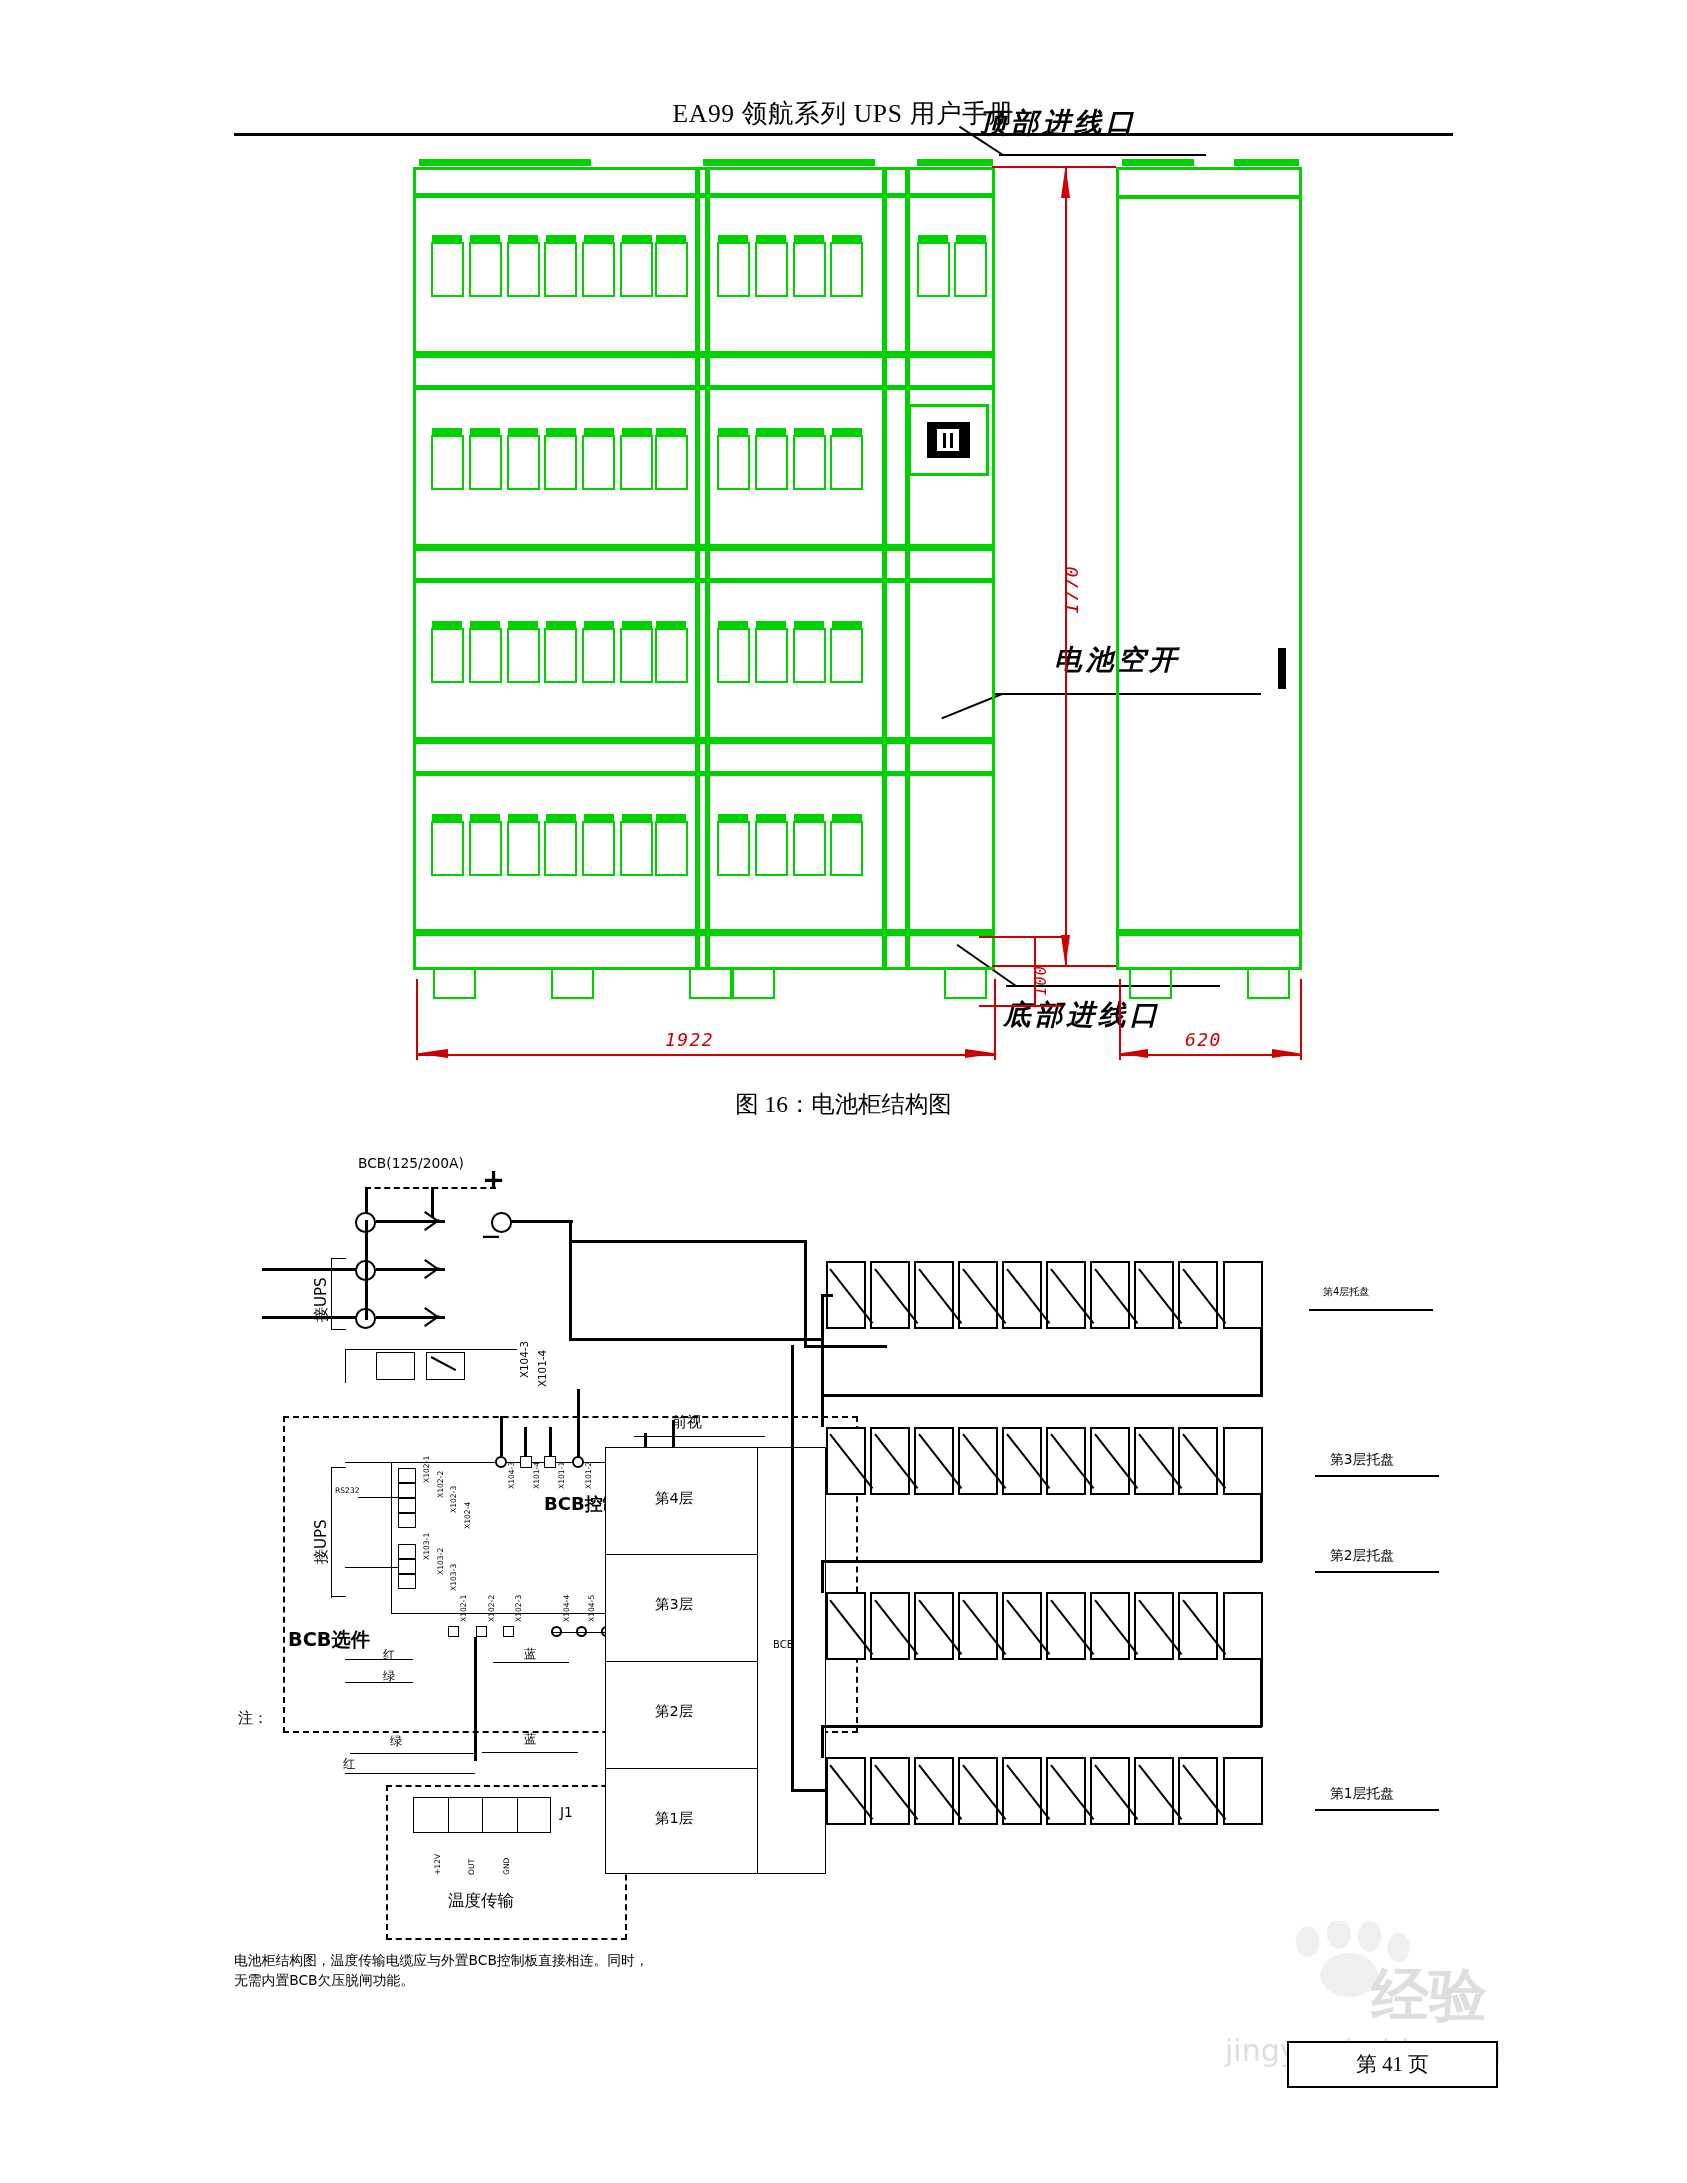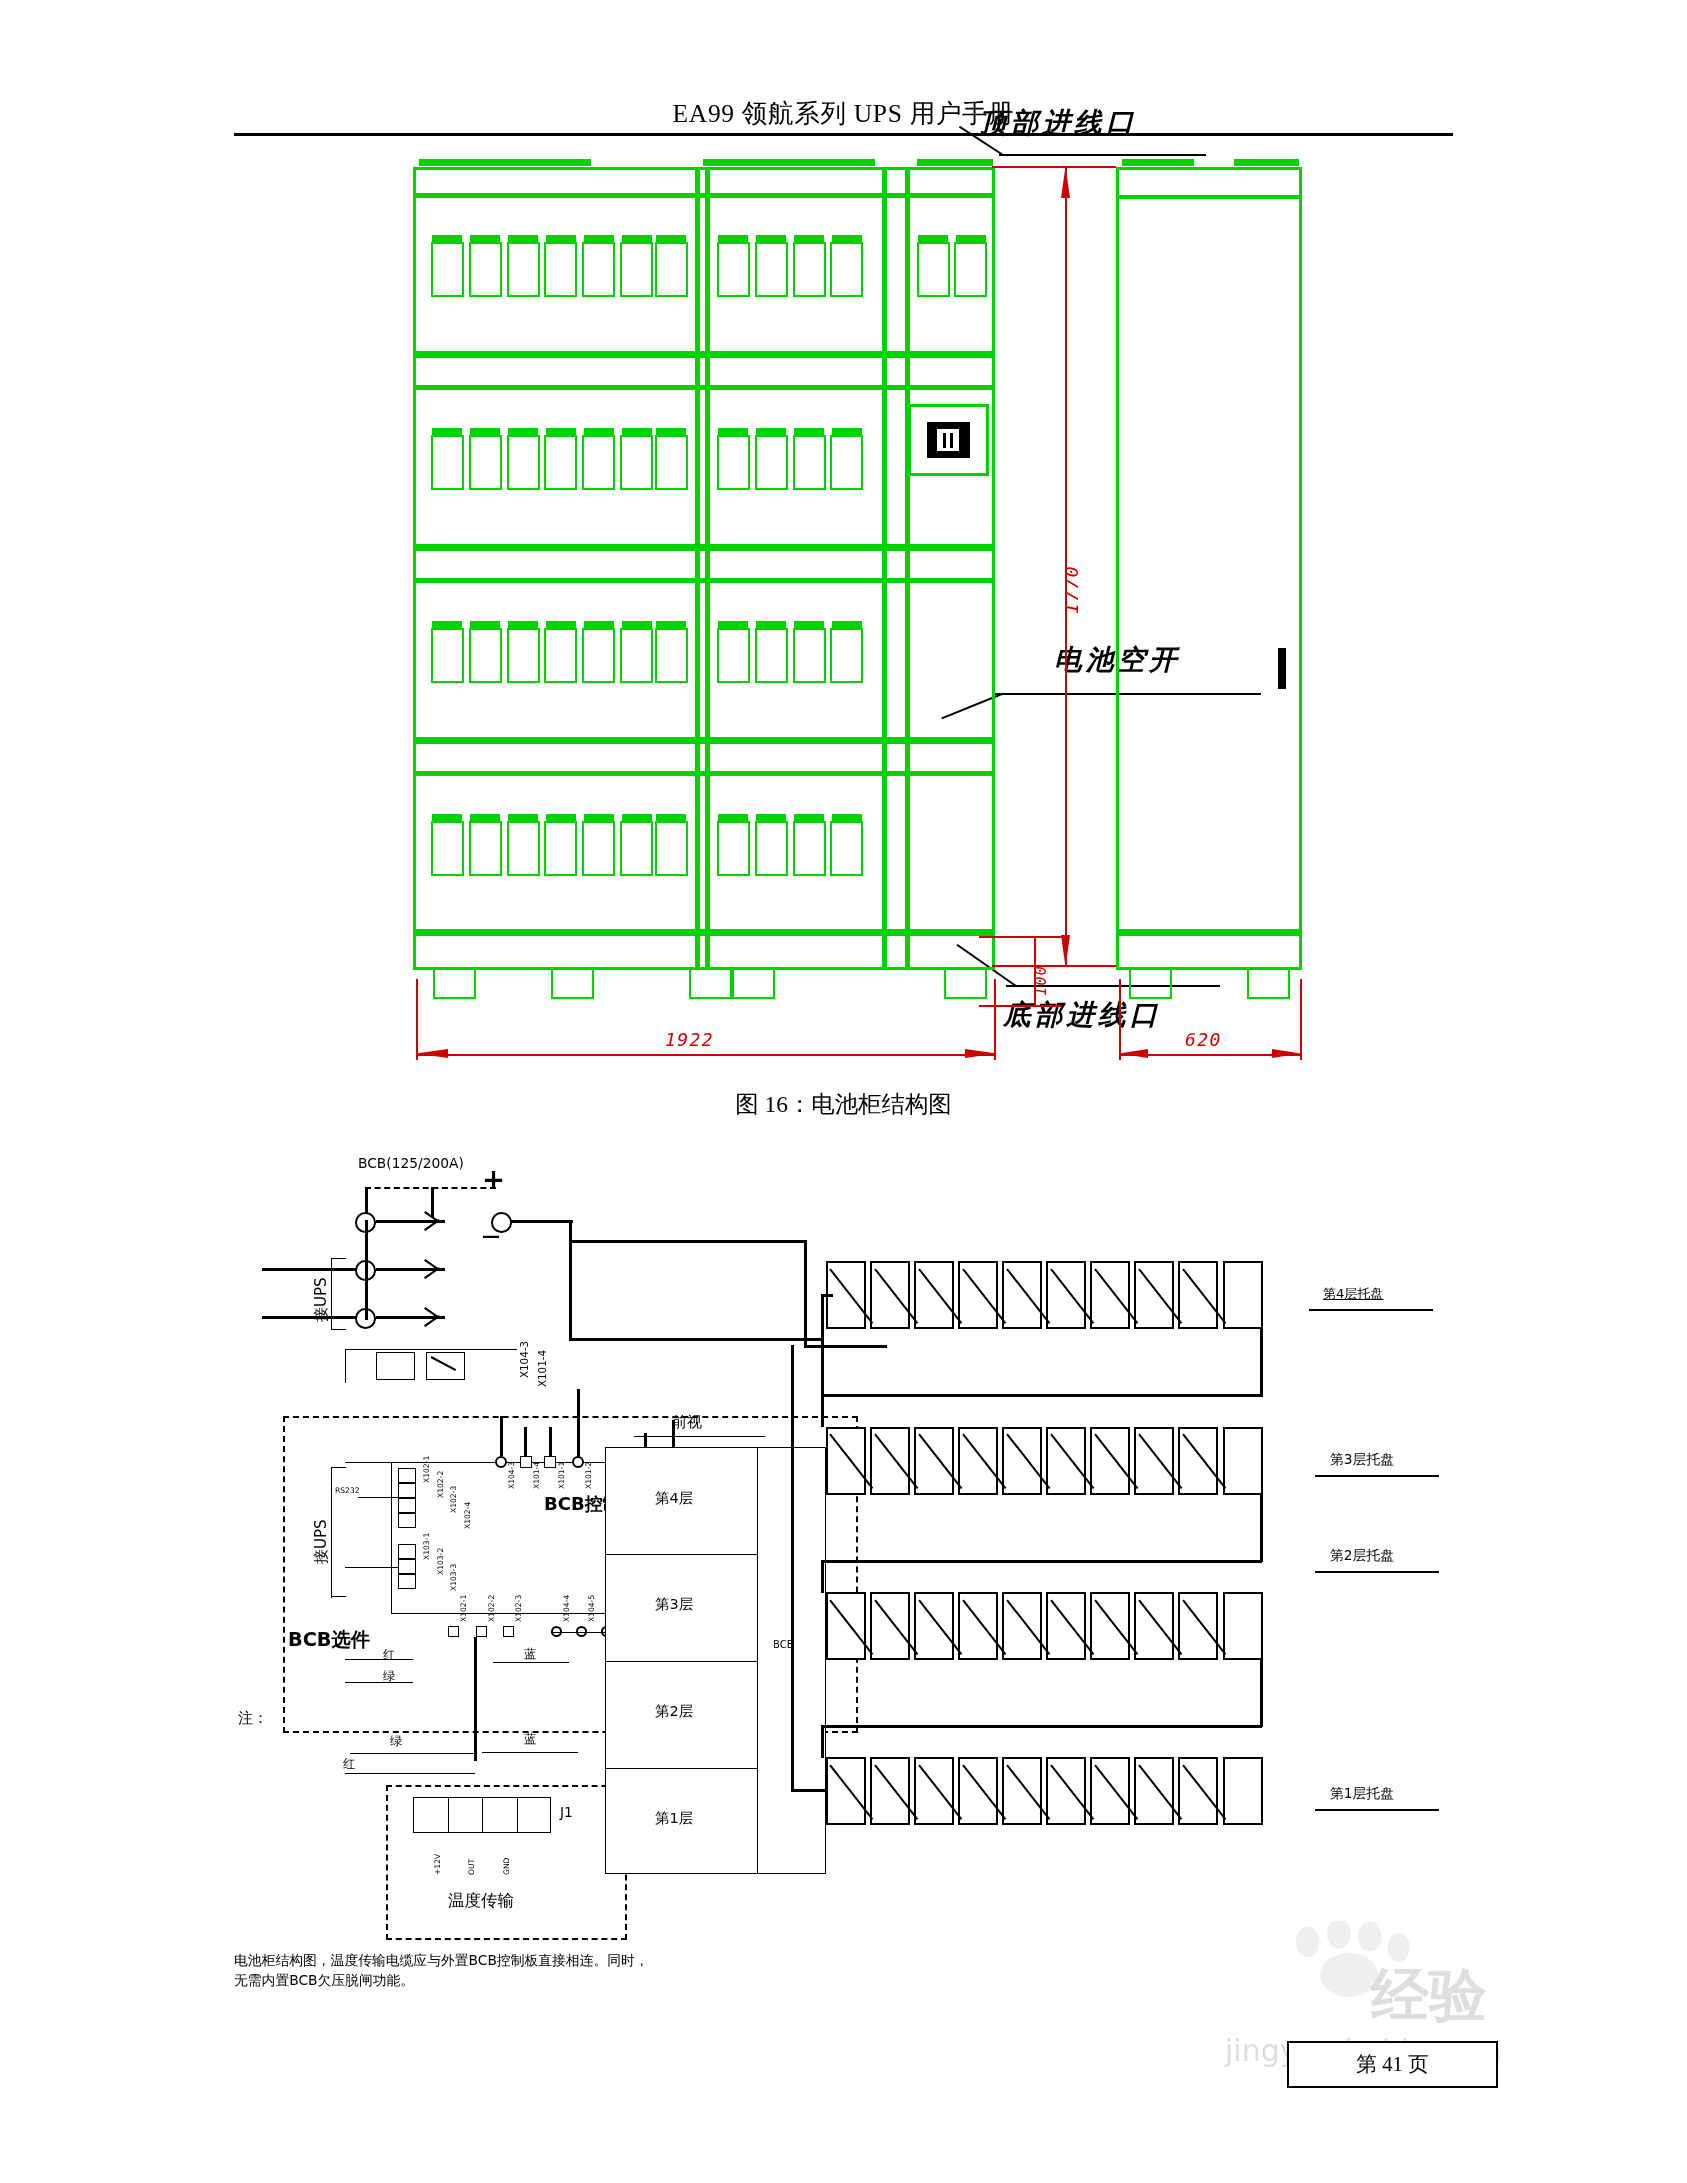--- a/index.html
+++ b/index.html
@@ -438,21 +438,21 @@
     <div class="cell" style="left:1223px;top:117px;width:40px;height:68px;"></div>
     <div class="cell-diag" style="left:830px;top:124px;width:69px;transform:rotate(52deg);"></div>
     <div class="cell-diag" style="left:875px;top:124px;width:69px;transform:rotate(52deg);"></div>
     <div class="cell-diag" style="left:919px;top:124px;width:69px;transform:rotate(52deg);"></div>
     <div class="cell-diag" style="left:963px;top:124px;width:69px;transform:rotate(52deg);"></div>
     <div class="cell-diag" style="left:1007px;top:124px;width:69px;transform:rotate(52deg);"></div>
     <div class="cell-diag" style="left:1051px;top:124px;width:69px;transform:rotate(52deg);"></div>
     <div class="cell-diag" style="left:1095px;top:124px;width:69px;transform:rotate(52deg);"></div>
     <div class="cell-diag" style="left:1139px;top:124px;width:69px;transform:rotate(52deg);"></div>
     <div class="cell-diag" style="left:1183px;top:124px;width:69px;transform:rotate(52deg);"></div>
-    <div class="mtxt" style="left:1323px;top:141px;font-size:13px;text-decoration:underline;">第4层托盘</div>
+    <div class="mtxt" style="left:1323px;top:141px;font-size:10px;">第4层托盘</div>
     <div class="thinh" style="left:1309px;top:165px;width:124px;height:2.1px;"></div>
 
     <div class="cell" style="left:826px;top:283px;width:40px;height:68px;"></div>
     <div class="cell" style="left:870px;top:283px;width:40px;height:68px;"></div>
     <div class="cell" style="left:914px;top:283px;width:40px;height:68px;"></div>
     <div class="cell" style="left:958px;top:283px;width:40px;height:68px;"></div>
     <div class="cell" style="left:1002px;top:283px;width:40px;height:68px;"></div>
     <div class="cell" style="left:1046px;top:283px;width:40px;height:68px;"></div>
     <div class="cell" style="left:1090px;top:283px;width:40px;height:68px;"></div>
     <div class="cell" style="left:1134px;top:283px;width:40px;height:68px;"></div>

